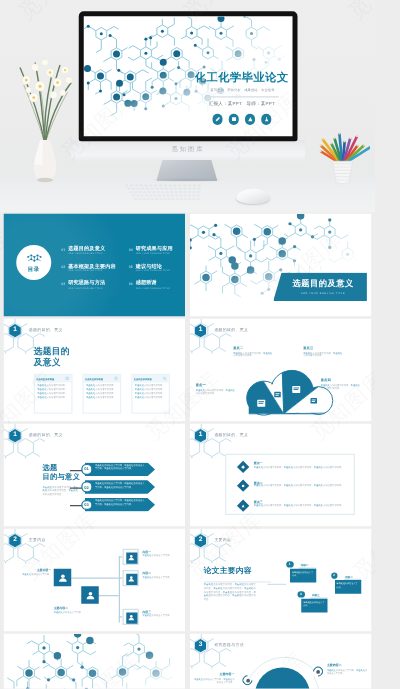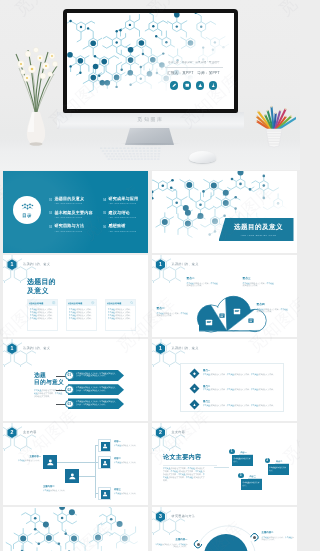--- a/index.html
+++ b/index.html
@@ -495,20 +495,21 @@
               <circle cx="82.5" cy="60.8" r="2.8" fill="#15688c"></circle>
               <circle cx="63.3" cy="59.7" r="2.8" fill="#15688c"></circle>
               <circle cx="109.5" cy="59.5" r="2.8" fill="#15688c"></circle>
               <circle cx="99.2" cy="65.4" r="2.8" fill="#15688c"></circle>
               <circle cx="123.4" cy="65.0" r="2.8" fill="#15688c"></circle>
               <circle cx="146.6" cy="55.4" r="2.8" fill="#15688c"></circle>
               <circle cx="146.6" cy="65.3" r="2.8" fill="#15688c"></circle>
             </g>
           </svg>
         <div class="scr-right">
+          <div class="scr-title">化工化学毕业论文</div>
           <div class="scr-sub">答辩主题 · 开题分析 · 成果总结 · 专业指导</div>
           <div class="scr-rule"></div>
           <div class="scr-meta">汇报人：某PPT　导师：某PPT</div>
           <div class="scr-icons">
             <span>
                 <svg viewBox="0 0 16 16">
                   <path d="M2 14l1-4 8-8 3 3-8 8z"></path>
                 </svg>
               </span>
             <span>

